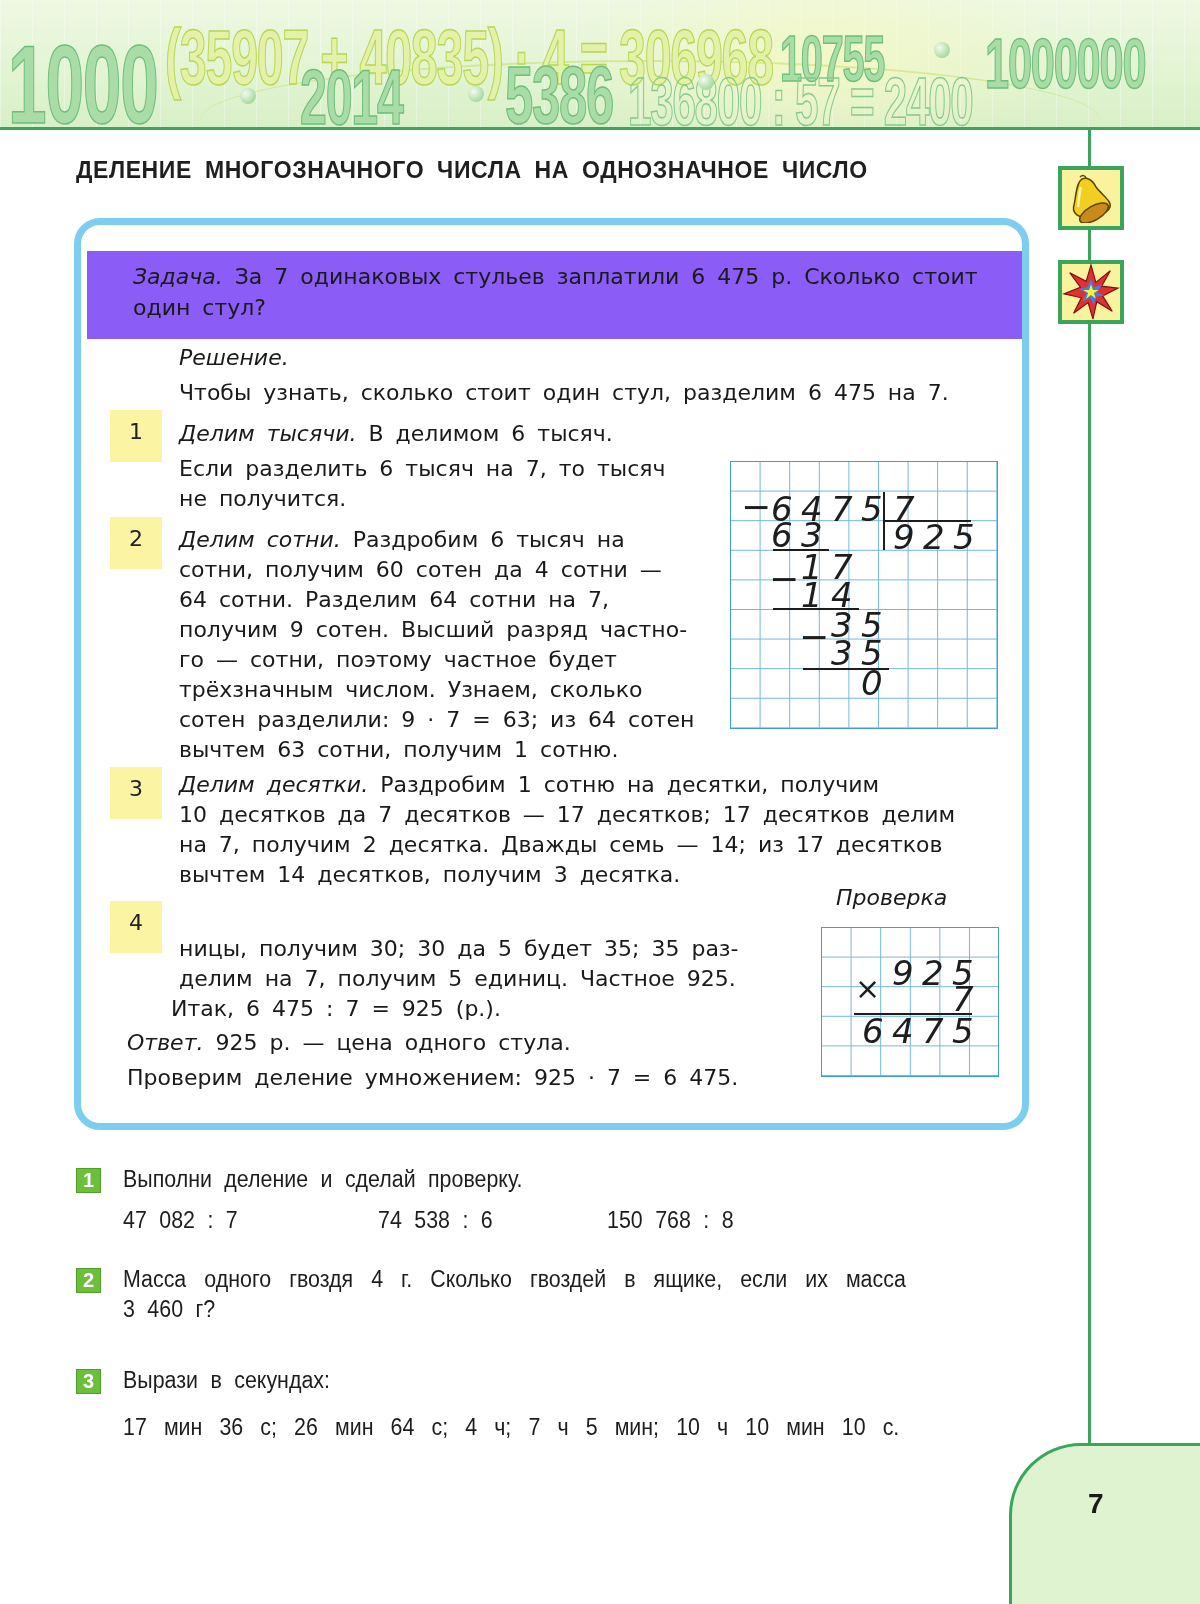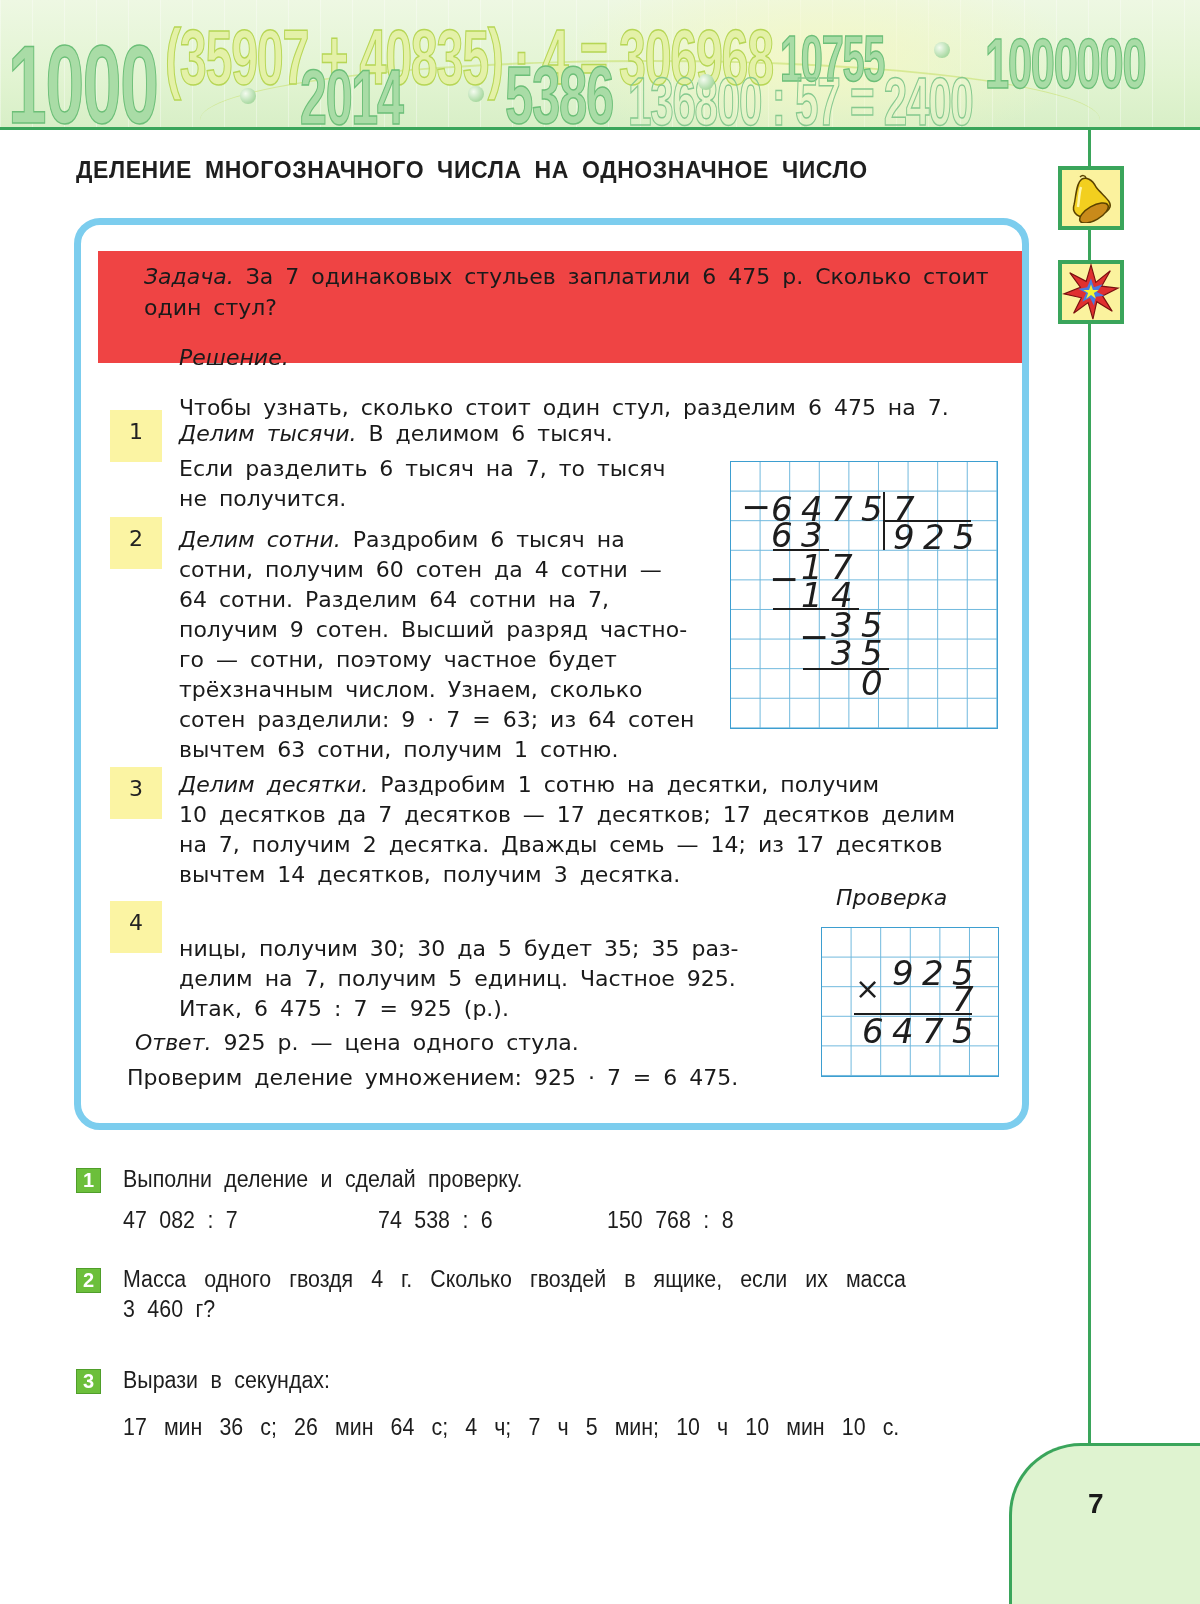--- a/index.html
+++ b/index.html
@@ -46,22 +46,22 @@
     display: flex; align-items: center; justify-content: center;
   }
 
   
   .task-box {
     position: absolute; left: 74px; top: 218px; width: 955px; height: 912px;
     border: 7px solid #7ccdee; border-radius: 26px; background: #fff;
     overflow: hidden;
   }
   .task-head {
-    position: absolute; left: 17px; top: 26px; width: 100%; height: 112px;
-    background: #ef4444;
+    position: absolute; left: 6px; top: 26px; width: 100%; height: 88px;
+    background: #8b5cf6;
   }
   .txt { position: absolute; font-size: 22px; line-height: 30px; white-space: nowrap; word-spacing: 5px; font-family: "DejaVu Sans", sans-serif; color: #1a1a1a; }
   .it { font-style: italic; font-family: "DejaVu Sans", sans-serif; }
 
   .step-badge {
     position: absolute; left: 29px; width: 52px; height: 52px; background: #fbf4a3;
     font-size: 22px; display: flex; align-items: flex-start; justify-content: center; padding-top: 9px;
     color: #222;
   }
 
@@ -139,21 +139,21 @@
 <div class="task-box">
   <div class="task-head">
     <div class="txt" style="left:46px; top:11px;">
       <span class="it">Задача.</span>
       <span>За 7 одинаковых стульев заплатили 6 475 р. Сколько стоит</span>
     </div>
     <div class="txt" style="left:46px; top:42px;">один стул?</div>
   </div>
 
   <div class="txt it" style="left:98px; top:118px;text-align:center;">Решение.</div>
-  <div class="txt" style="left:98px; top:153px;margin-top:15px;">Чтобы узнать, сколько стоит один стул, разделим 6 475 на 7.</div>
+  <div class="txt" style="left:98px; top:153px;">Чтобы узнать, сколько стоит один стул, разделим 6 475 на 7.</div>
 
   <div class="step-badge" style="top:185px;">1</div>
   <div class="txt" style="left:98px; top:194px;">
     <span class="it">Делим тысячи.</span>
     <span>В делимом 6 тысяч.</span>
   </div>
   <div class="txt" style="left:98px; top:229px;">Если разделить 6 тысяч на 7, то тысяч</div>
   <div class="txt" style="left:98px; top:259px;">не получится.</div>
 
   <div class="step-badge" style="top:292px;">2</div>
@@ -174,23 +174,23 @@
     <span class="it">Делим десятки.</span>
     <span>Раздробим 1 сотню на десятки, получим</span>
   </div>
   <div class="txt" style="left:98px; top:575px;">10 десятков да 7 десятков — 17 десятков; 17 десятков делим</div>
   <div class="txt" style="left:98px; top:605px;">на 7, получим 2 десятка. Дважды семь — 14; из 17 десятков</div>
   <div class="txt" style="left:98px; top:635px;">вычтем 14 десятков, получим 3 десятка.</div>
 
   <div class="step-badge" style="top:676px;">4</div>
   <div class="txt" style="left:98px; top:709px;">ницы, получим 30; 30 да 5 будет 35; 35 раз-</div>
   <div class="txt" style="left:98px; top:739px;">делим на 7, получим 5 единиц. Частное 925.</div>
-  <div class="txt" style="left:98px; top:769px;text-align:center;">Итак, 6 475 : 7 = 925 (р.).</div>
-
-  <div class="txt" style="left:46px; top:803px;margin-left:8px;">
+  <div class="txt" style="left:90px; top:769px;text-align:center;">Итак, 6 475 : 7 = 925 (р.).</div>
+
+  <div class="txt" style="left:46px; top:803px;">
     <span class="it">Ответ.</span>
     <span>925 р. — цена одного стула.</span>
   </div>
   <div class="txt" style="left:46px; top:838px;">Проверим деление умножением: 925 · 7 = 6 475.</div>
 
   <div class="grid" style="left:649px; top:236px; width:268px; height:268px;">
 
     <span class="hw" style="left:10px; top:28px; font-size:36px;">−</span>
     <span class="hw" style="left:40px; top:30px;">6</span>
     <span class="hw" style="left:70px; top:30px;">4</span>

